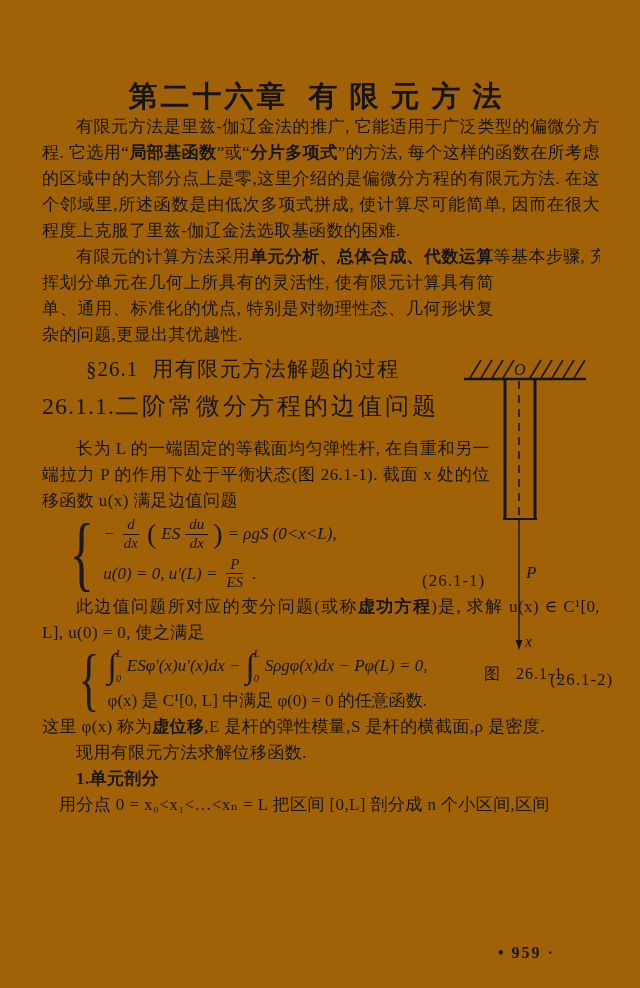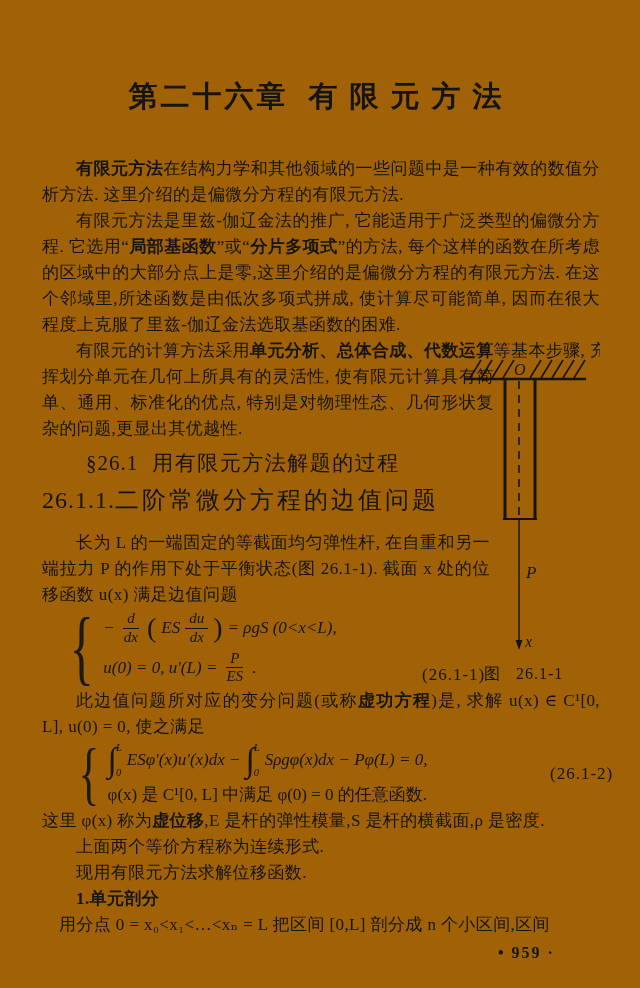--- a/index.html
+++ b/index.html
@@ -57,21 +57,20 @@
 </style>
 </head>
 <body>
 
 <div class="page">
 
   <div class="title">
     <span class="t1">第二十六章</span><span class="t2">有限元方法</span>
   </div>
 
-  <p class="body-par indent2 p1"><b>有限元方法</b><span>在结构力学和其他领域的一些问题中是一种有效的数值分析方法. 这里介绍的是偏微分方程的有限元方法.</span></p>
 
   <p class="body-par indent2"><span>有限元方法是里兹-伽辽金法的推广, 它能适用于广泛类型的偏微分方程. 它选用“</span><b>局部基函数</b><span>”或“</span><b>分片多项式</b><span>”的方法, 每个这样的函数在所考虑的区域中的大部分点上是零,这里介绍的是偏微分方程的有限元方法. 在这个邻域里,所述函数是由低次多项式拼成, 使计算尽可能简单, 因而在很大程度上克服了里兹-伽辽金法选取基函数的困难.</span></p>
 
   <p class="body-par indent2 p3-line1"><span>有限元的计算方法采用</span><b>单元分析、总体合成、代数运算</b><span>等基本步骤, 充分发</span></p>
   <p class="body-par narrow">挥划分单元在几何上所具有的灵活性, 使有限元计算具有简单、通用、标准化的优点, 特别是对物理性态、几何形状复杂的问题,更显出其优越性.</p>
 
   <div class="sec-heading">
     <span class="num">§26.1</span><span class="txt">用有限元方法解题的过程</span>
   </div>
 
@@ -135,21 +134,20 @@
         <span class="math">Sρgφ(x)dx − Pφ(L) = 0,</span>
       </div>
       <div class="eq-row">
         <span>φ(x) 是 C¹[0, L] 中满足 φ(0) = 0 的任意函数.</span>
       </div>
     </div>
     <span class="eq-label">(26.1-2)</span>
   </div>
 
   <p class="body-par line28"><span>这里 φ(x) 称为</span><b>虚位移</b><span>,E 是杆的弹性模量,S 是杆的横截面,ρ 是密度.</span></p>
-  <p class="body-par indent2 line28">上面两个等价方程称为连续形式.</p>
   <p class="body-par indent2 line28">现用有限元方法求解位移函数.</p>
   <p class="body-par indent2 line28 bold">1.单元剖分</p>
   <p class="body-par indent1 line28">用分点 0 = x₀&lt;x₁&lt;…&lt;xₙ = L 把区间 [0,L] 剖分成 n 个小区间,区间</p>
 
   <div class="figure">
     <svg width="152" height="300" viewBox="0 0 152 300">
       <g stroke="#141414" stroke-width="1.6">
         <line x1="14" y1="26" x2="25" y2="8"></line>
         <line x1="25" y1="26" x2="36" y2="8"></line>
         <line x1="36" y1="26" x2="47" y2="8"></line>

